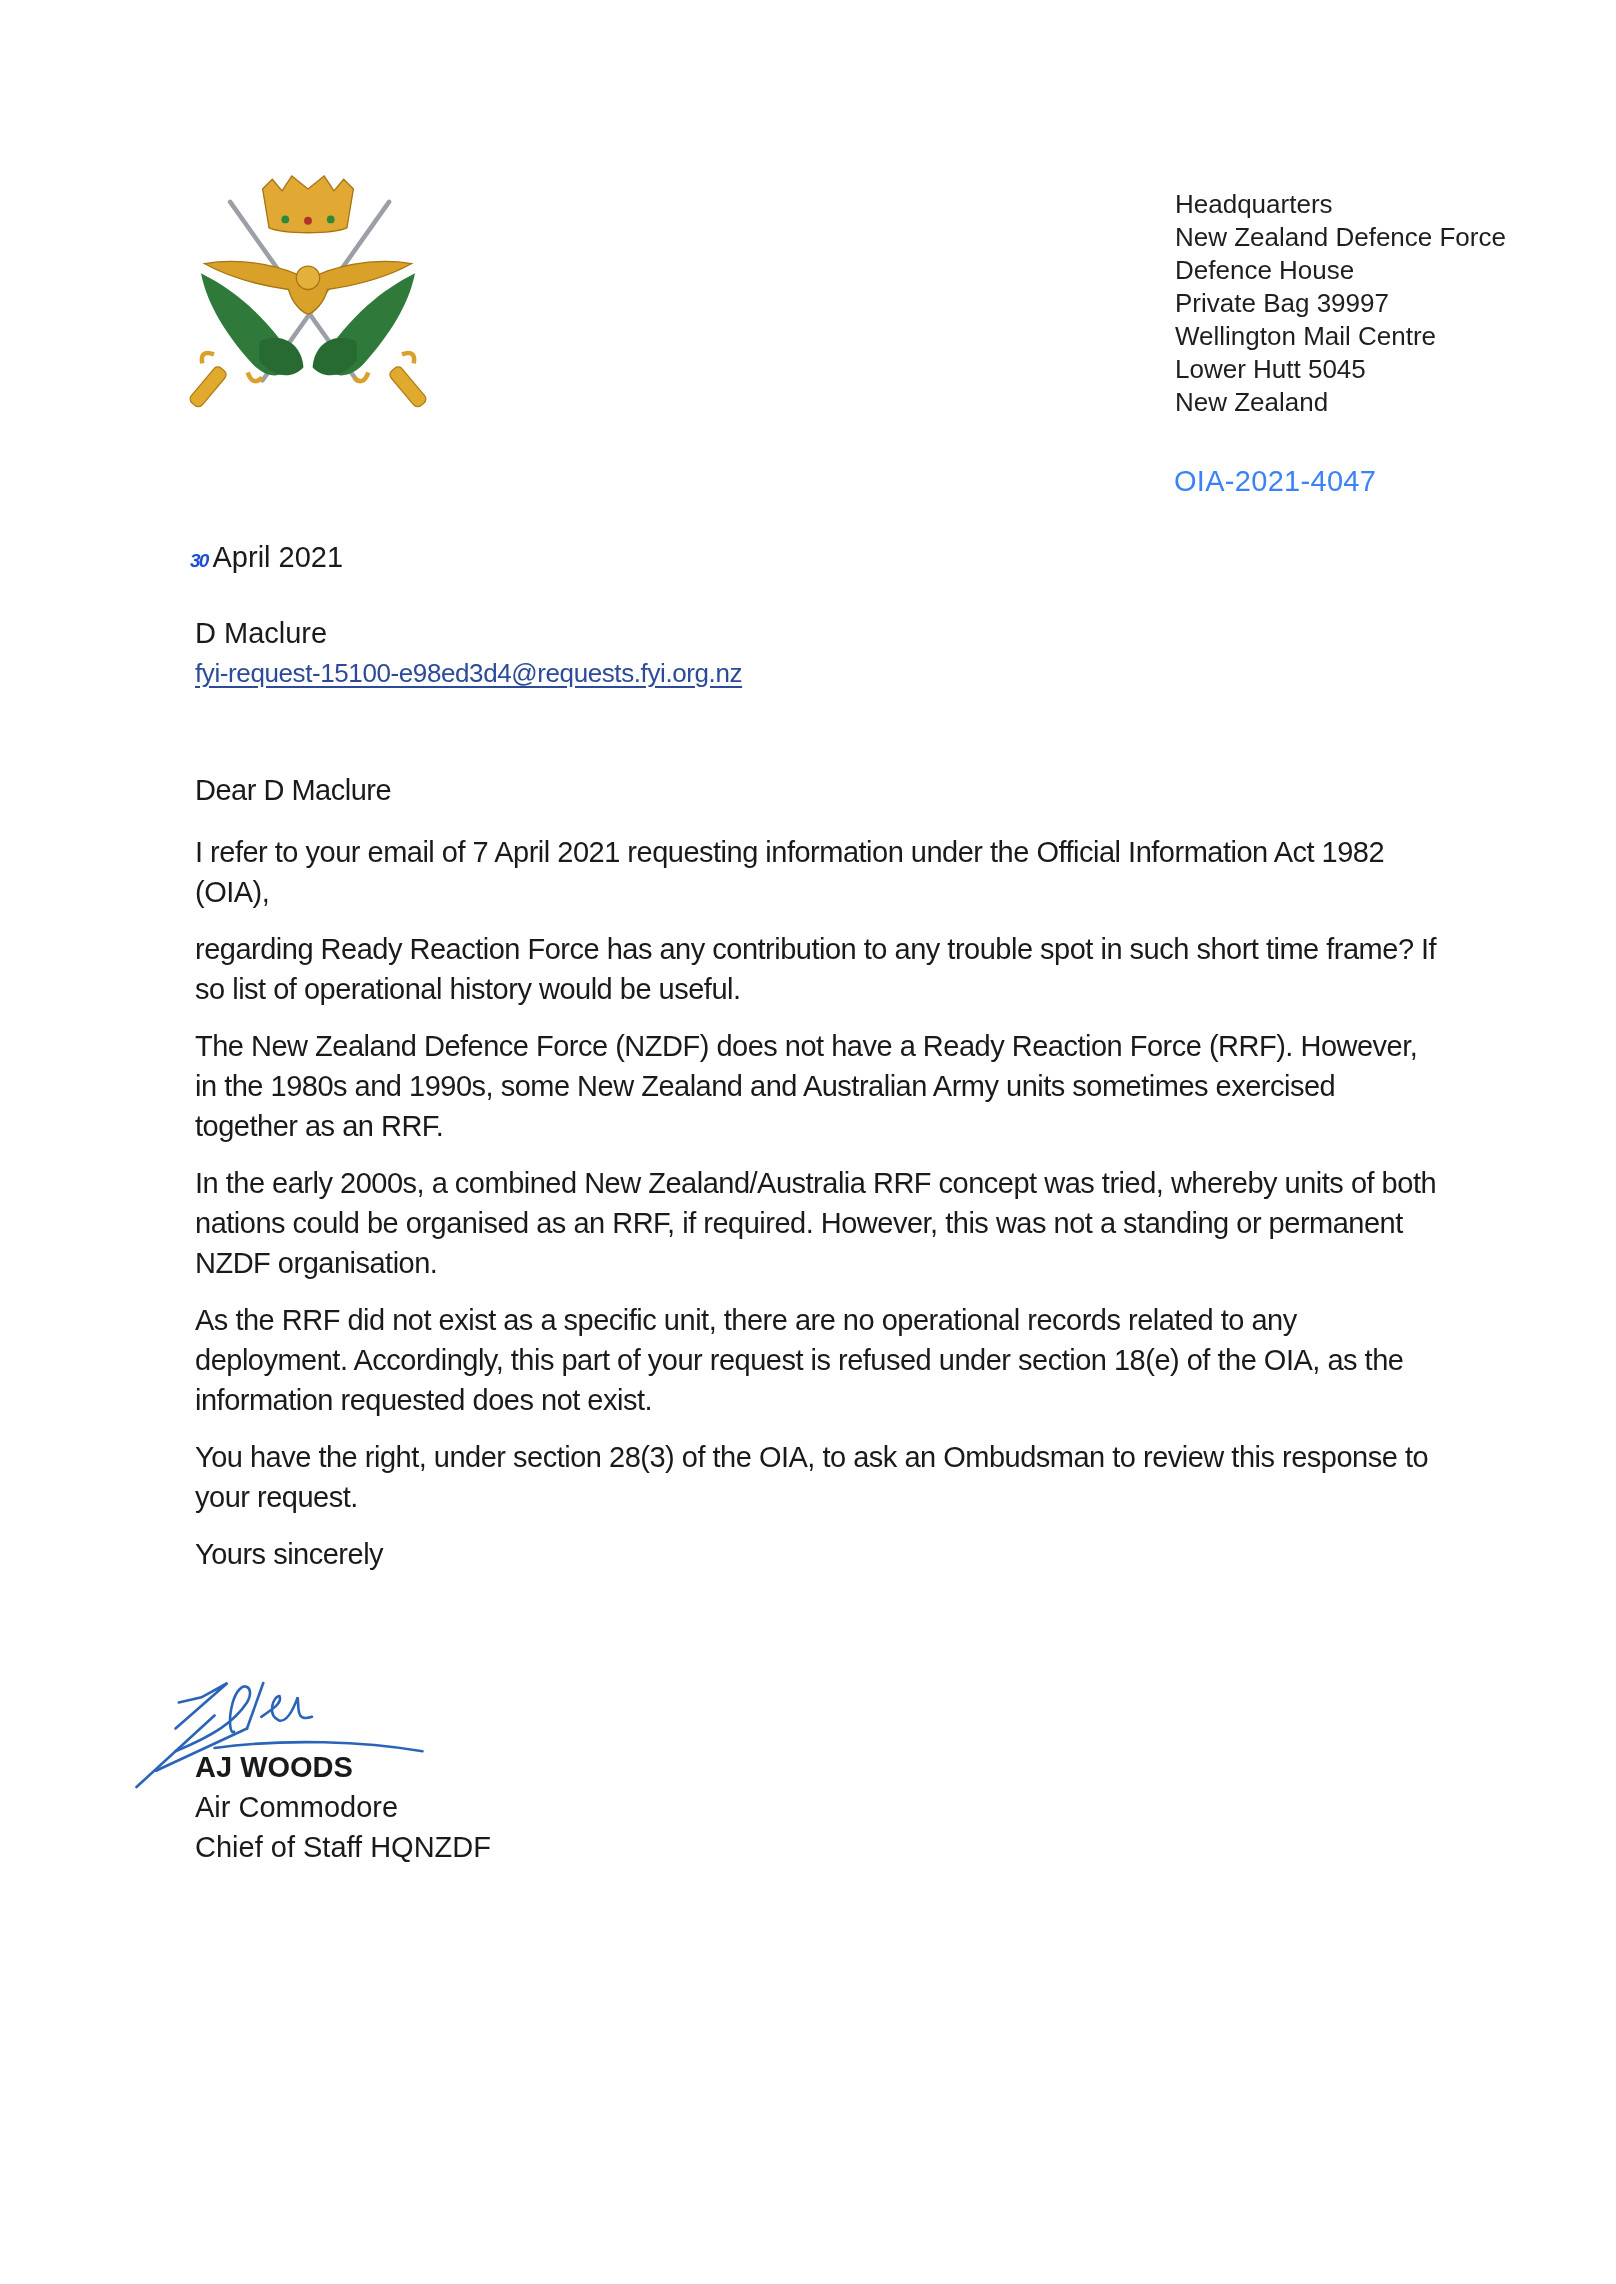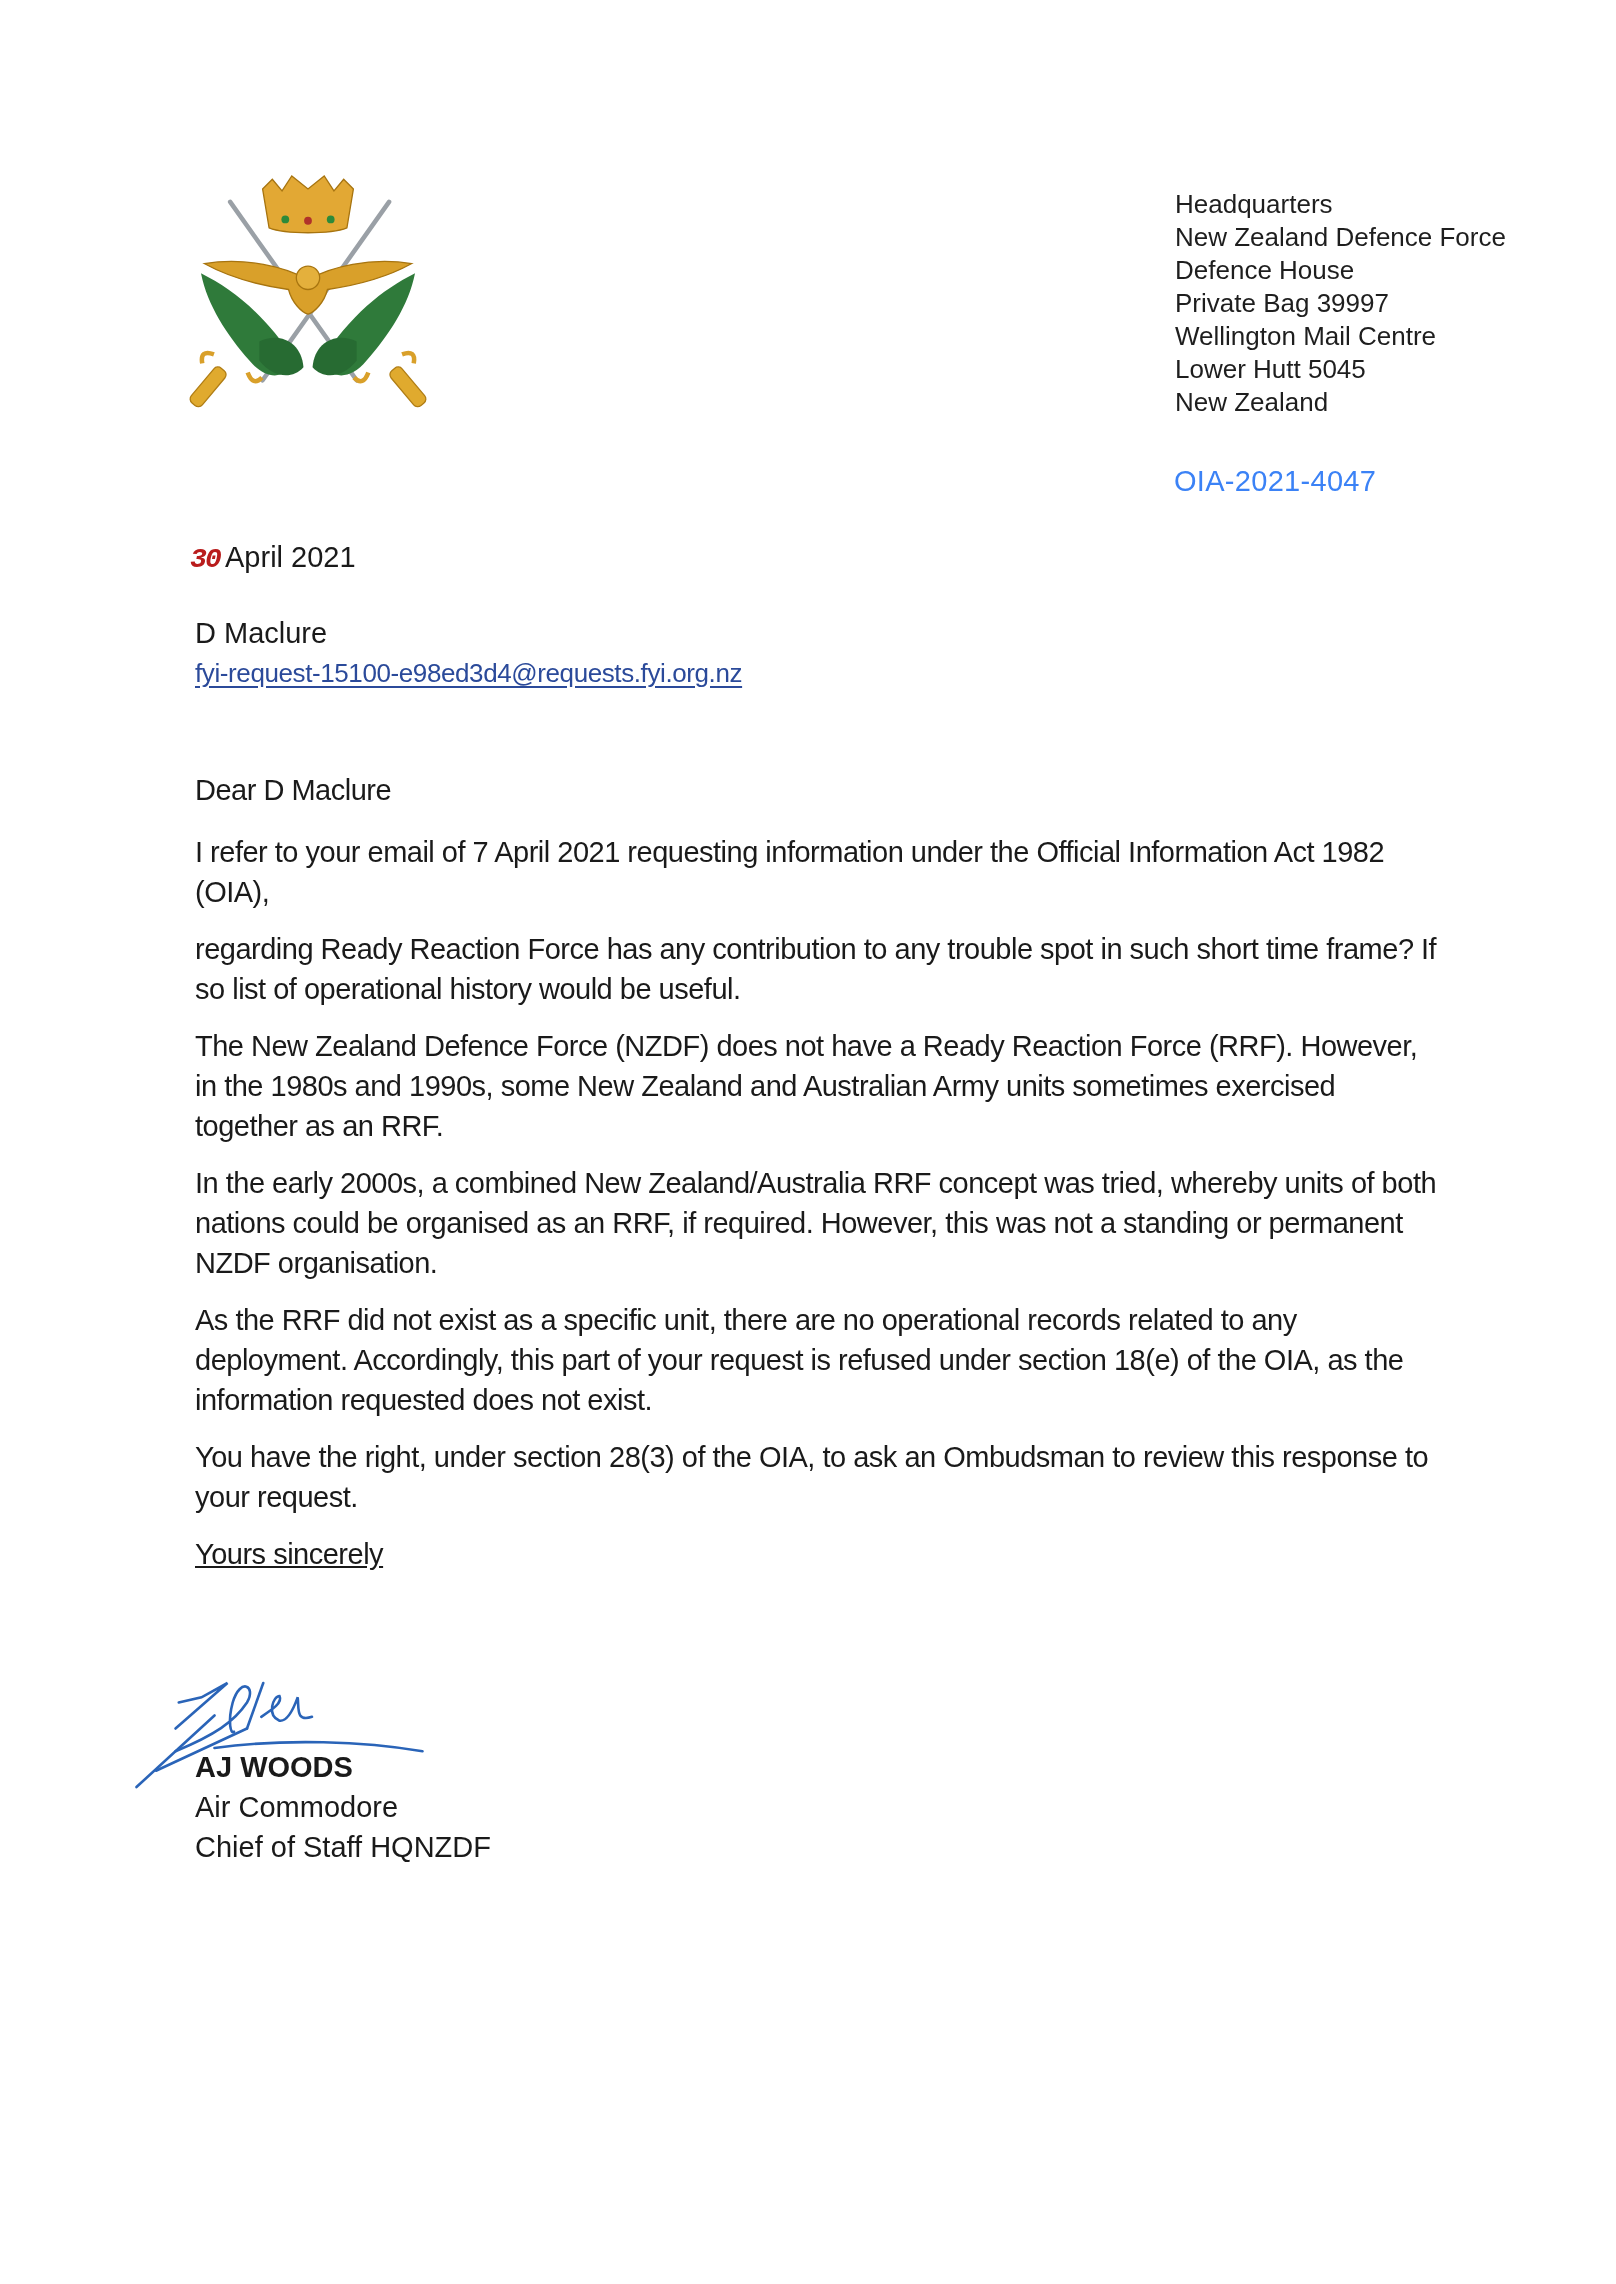--- a/index.html
+++ b/index.html
@@ -12,30 +12,30 @@
   
   .crest { position: absolute; left: 188px; top: 166px; width: 240px; height: 247px; }
 
   
   .address { position: absolute; left: 1175px; top: 188px; font-size: 26px; line-height: 33px; color: #1e1e1e; }
   .address div { white-space: nowrap; }
   .ref { position: absolute; left: 1174px; top: 465px; font-size: 29px; color: #3b82f6; letter-spacing: 0.3px; }
 
   
   .date { position: absolute; left: 190px; top: 541px; font-size: 29px; display: flex; align-items: baseline; gap: 5.2px; }
-  .date .hand-day { color: #b91c1c; font-family: Liberation Mono, monospace; font-style: italic; font-weight: bold; font-size: 28px; letter-spacing: -1.9px; }
+  .date .hand-day { color: #1d4ed8; font-family: Liberation Sans, sans-serif; font-style: italic; font-weight: bold; font-size: 19px; letter-spacing: -1.9px; }
 
   .recipient { position: absolute; left: 195px; top: 614px; font-size: 29px; line-height: 39px; }
   .recipient .email { color: #2b4a9a; text-decoration: underline; text-underline-offset: 3.9px; font-size: 26px; letter-spacing: -0.4px; }
 
   .body-text { position: absolute; left: 195px; top: 770px; width: 1248px; font-size: 29px; line-height: 40px; letter-spacing: -0.5px; }
   .body-text p { margin: 0 0 17px 0; }
   .body-text .salutation { margin-bottom: 22px; }
   .body-text .quote { }
-  .body-text .closing { margin-top: 12px; text-decoration: underline; }
+  .body-text .closing { margin-top: 12px; }
 
   .signature { position: absolute; left: 117px; top: 1657px; width: 338px; height: 143px; }
 
   .signoff { position: absolute; left: 195px; top: 1747px; font-size: 29px; line-height: 40px; }
   .signoff .name { font-weight: bold; }
 </style>
 </head>
 <body>
 
 <div class="page">

